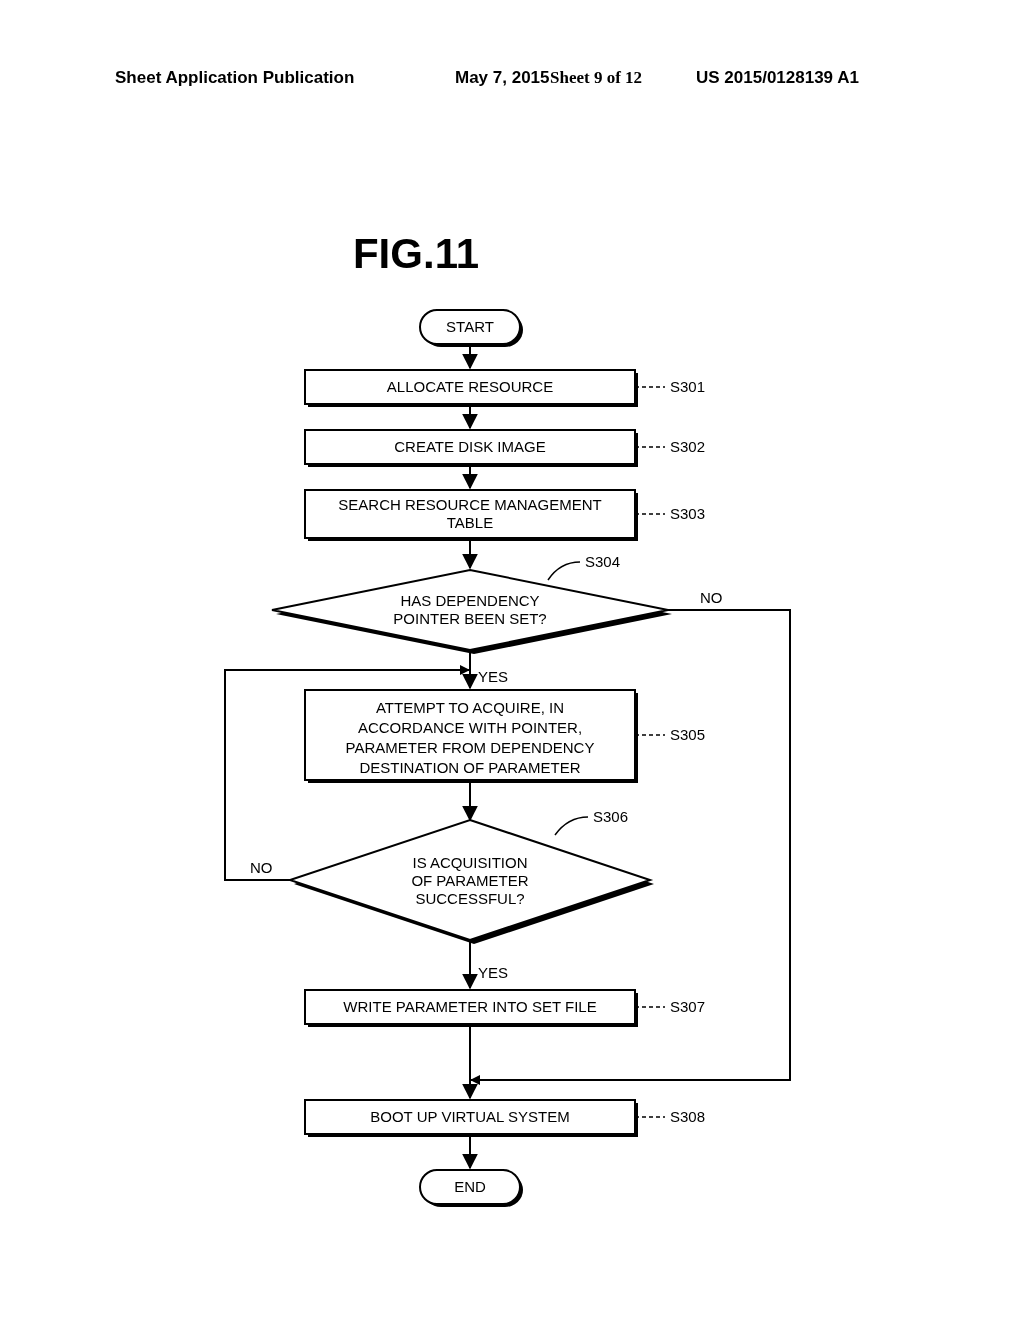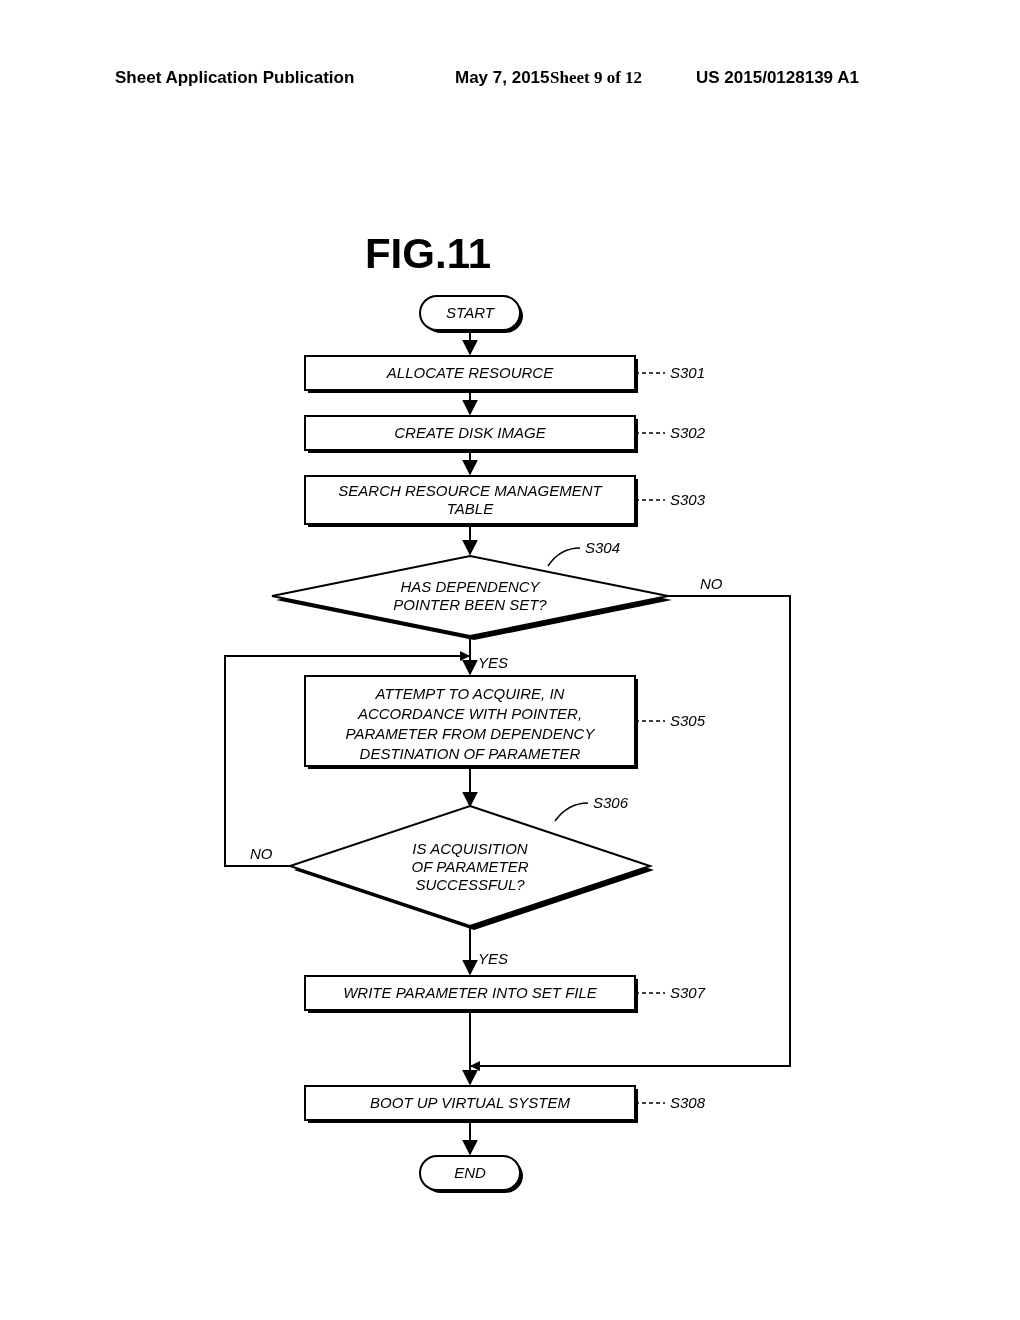--- a/index.html
+++ b/index.html
@@ -24,29 +24,27 @@
   .header .center { position: absolute; left: 431px; margin-left: 24px; }
   .header .sheet { position: absolute; left: 550px; font-family: Liberation Serif, serif; }
   .header .right { position: absolute; left: 696px; }
   .figtitle {
     position: absolute;
     top: 230px;
     width: 832px;
     text-align: center;
     font-size: 42px;
     font-weight: bold;
-    padding-left: 12px;
   }
   .chart {
     position: absolute;
     left: 0;
-    top: 276px;
+    top: 290px;
     width: 1020px;
     height: 960px;
-    font-style: italic;
   }
   .chart svg { display: block; }
   .box-text {
     font-family: Arial, Helvetica, sans-serif;
     font-size: 15px;
     font-weight: normal;
   }
   .lbl {
     font-family: Arial, Helvetica, sans-serif;
     font-size: 15px;

